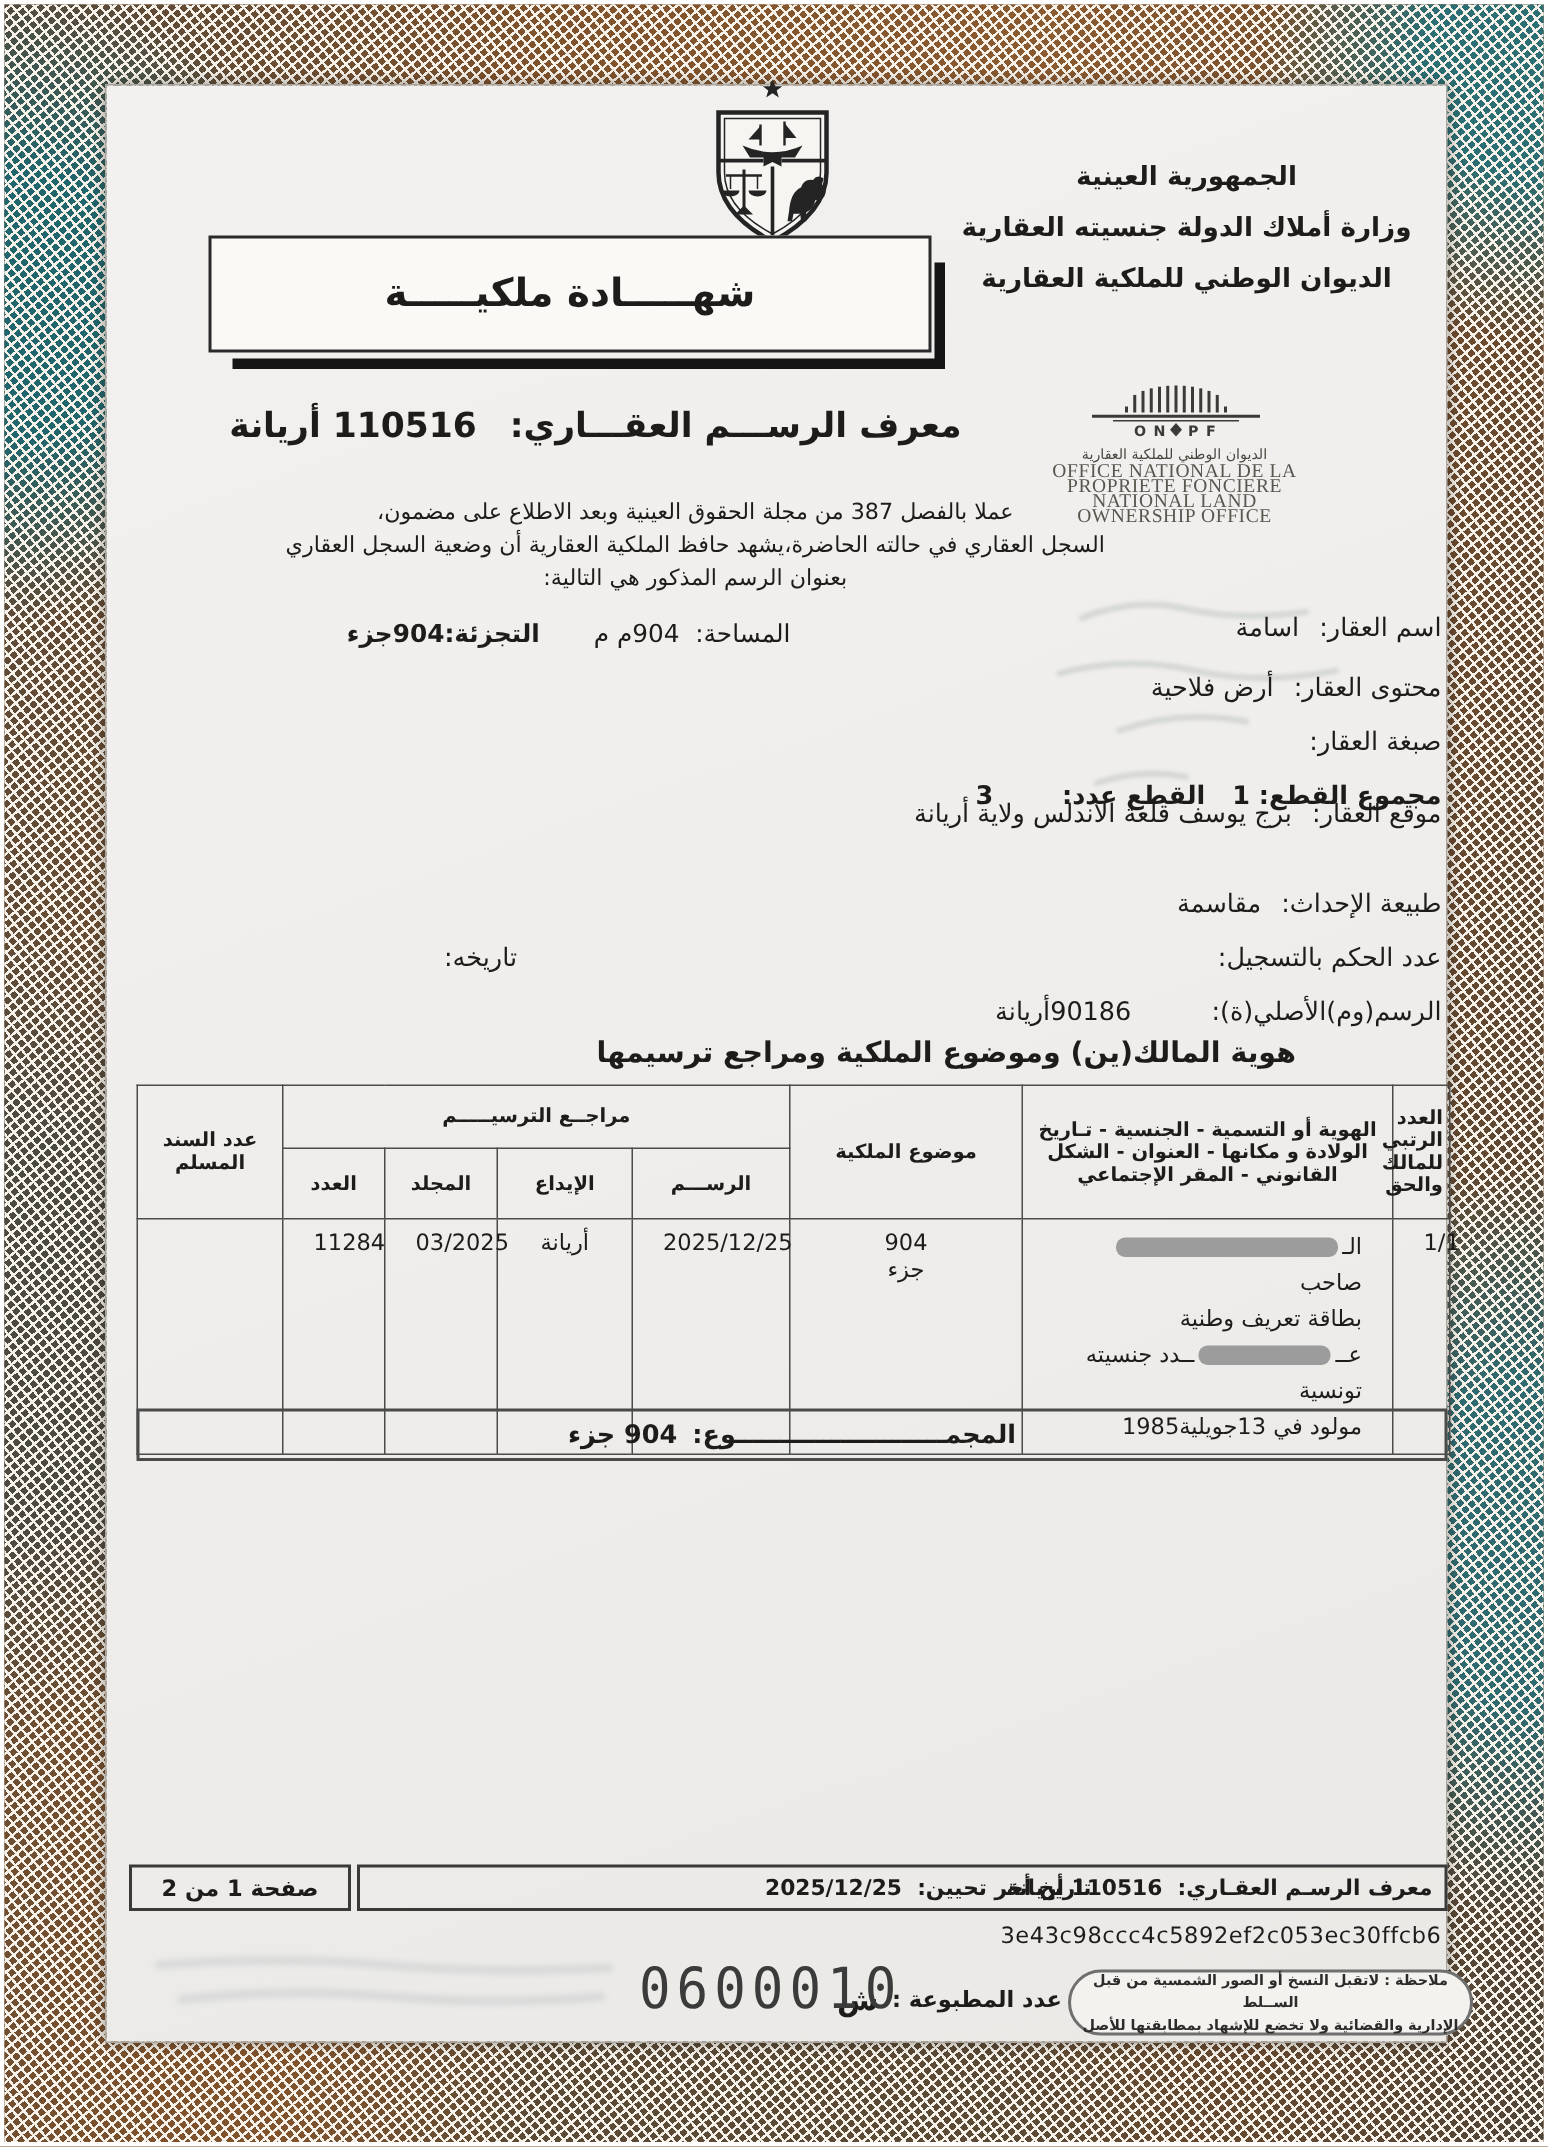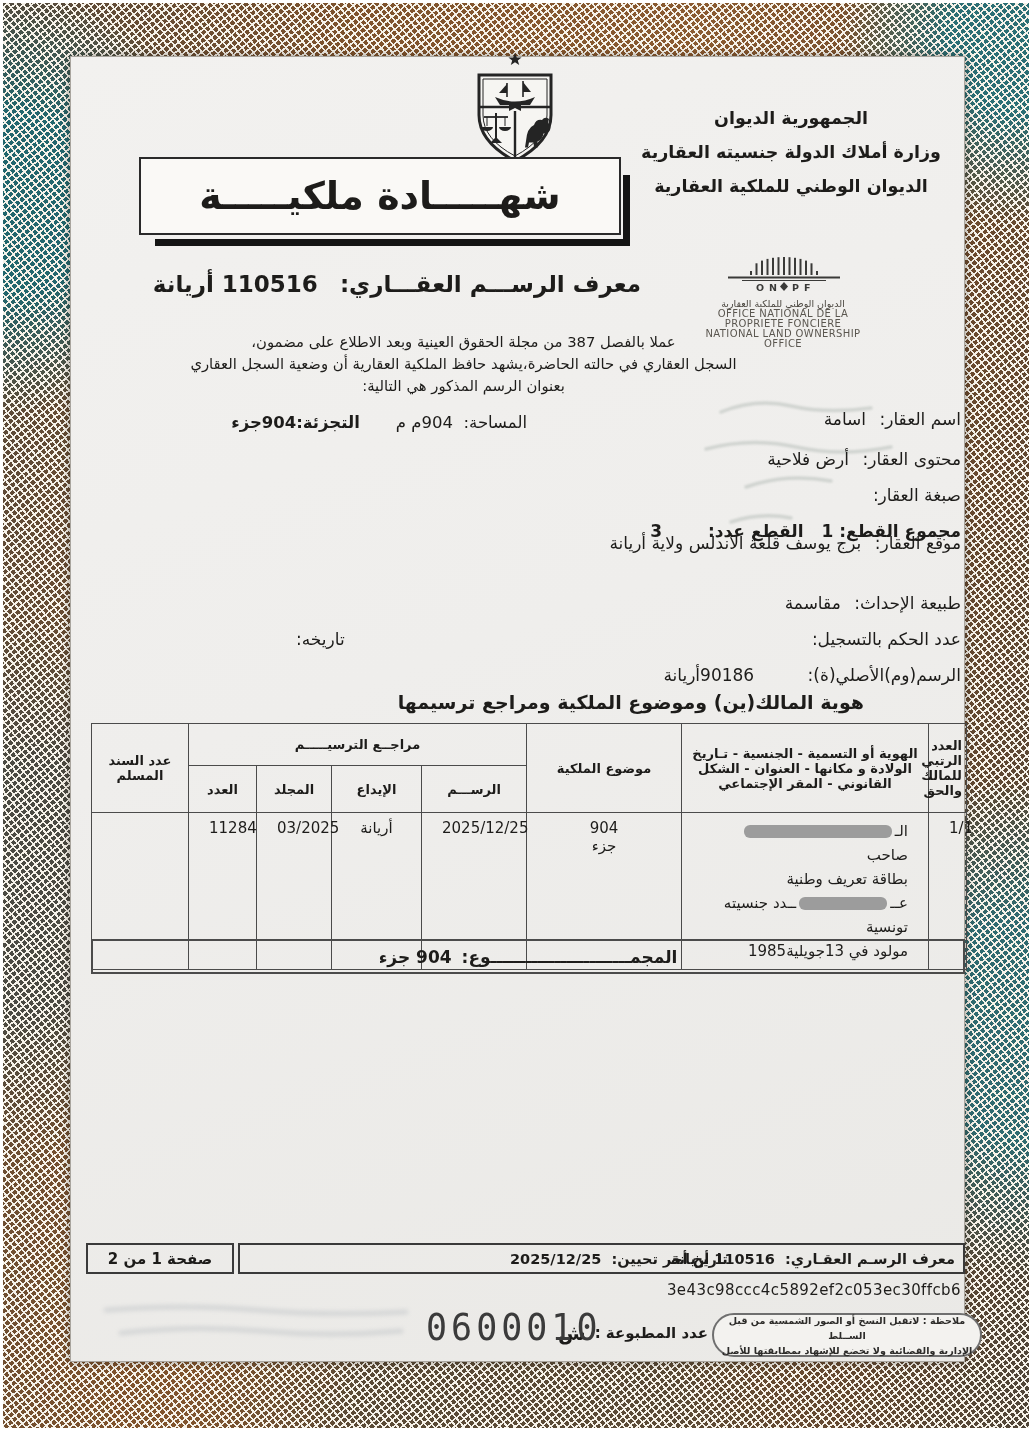--- a/index.html
+++ b/index.html
@@ -31,30 +31,30 @@
   .rtl { direction:rtl; }
   .ltr { direction:ltr; }
   .nowrap { white-space:nowrap; }
 
   
   .org-block { right:6px; top:44px; width:334px; text-align:center;
                font-weight:bold; font-size:17.5px; line-height:34px; }
   .emblem { left:398px; top:-10px; }
   .onpf { left:620px; top:194px; width:184px; text-align:center; }
   .onpf .ar   { font-size:9.5px; color:#4a463f; margin-top:1px; }
-  .onpf .lat  { font-size:10px; color:#5a564f; letter-spacing:.4px; line-height:10px; }
+  .onpf .lat  { font-size:13px; color:#5a564f; letter-spacing:.4px; line-height:10px;font-family:Liberation Serif, serif; }
 
   .title-box { left:68px; top:100px; width:482px; height:78px;
                background:#faf9f6; border:2px solid #2a2a2a;
                display:flex; align-items:center; justify-content:center; }
   .title-box::after { content:""; position:absolute; left:14px; right:-11px; bottom:-13px;
                height:7px; background:#141414; }
   .title-box::before { content:""; position:absolute; right:-11px; top:16px; bottom:-13px;
                width:7px; background:#141414; }
-  .title-text { font-size:38px; font-weight:bold; letter-spacing:1px; }
+  .title-text { font-size:26px; font-weight:bold; letter-spacing:1px; }
 
   .doc-id { left:110px; top:214px; width:460px; text-align:center;
             font-size:23px; font-weight:bold; direction:rtl; }
   .doc-id .val { margin-right:14px; }
 
   .intro { left:105px; top:274px; width:575px; text-align:center;
            font-size:14.8px; line-height:22px; direction:rtl; }
 
   
   .frow { position:absolute; right:3px; direction:rtl; font-size:17px; white-space:nowrap; }
@@ -137,21 +137,21 @@
       <path d="M12,80 a6,4 0 0,0 12,0 Z" fill="#242424"></path>
       <path d="M30,80 a6,4 0 0,0 12,0 Z" fill="#242424"></path>
       <line x1="18" y1="70" x2="18" y2="79" stroke="#242424" stroke-width="1"></line>
       <line x1="36" y1="70" x2="36" y2="79" stroke="#242424" stroke-width="1"></line>
       <polygon points="21,96 33,96 27,90" fill="#242424"></polygon>
       <path d="M57,94 q1,-13 8,-16 q2,-6 8,-5 q3,-4 7,-1 l-1,4 q4,3 1.5,8 q-2,3 -6,2.5 q-1,6 -6,8 l0,6 h-3.5 l-0.5,-5 h-4.5 l-1,5 h-3 Z" fill="#242424"></path>
     </svg>
   </div>
 
   <div class="abs org-block rtl">
-    <div>الجمهورية الديوان</div>
+    <div>الجمهورية العينية</div>
     <div>وزارة أملاك الدولة جنسيته العقارية</div>
     <div>الديوان الوطني للملكية العقارية</div>
   </div>
 
   <div class="abs onpf">
     <svg width="150" height="42" viewBox="0 0 150 42">
       <g fill="#3a3a38">
         <rect x="42" y="20" width="2" height="4"></rect>
           <rect x="47.5" y="12.3" width="2" height="11.7"></rect>
         <rect x="53" y="9.6" width="2" height="14.4"></rect>

